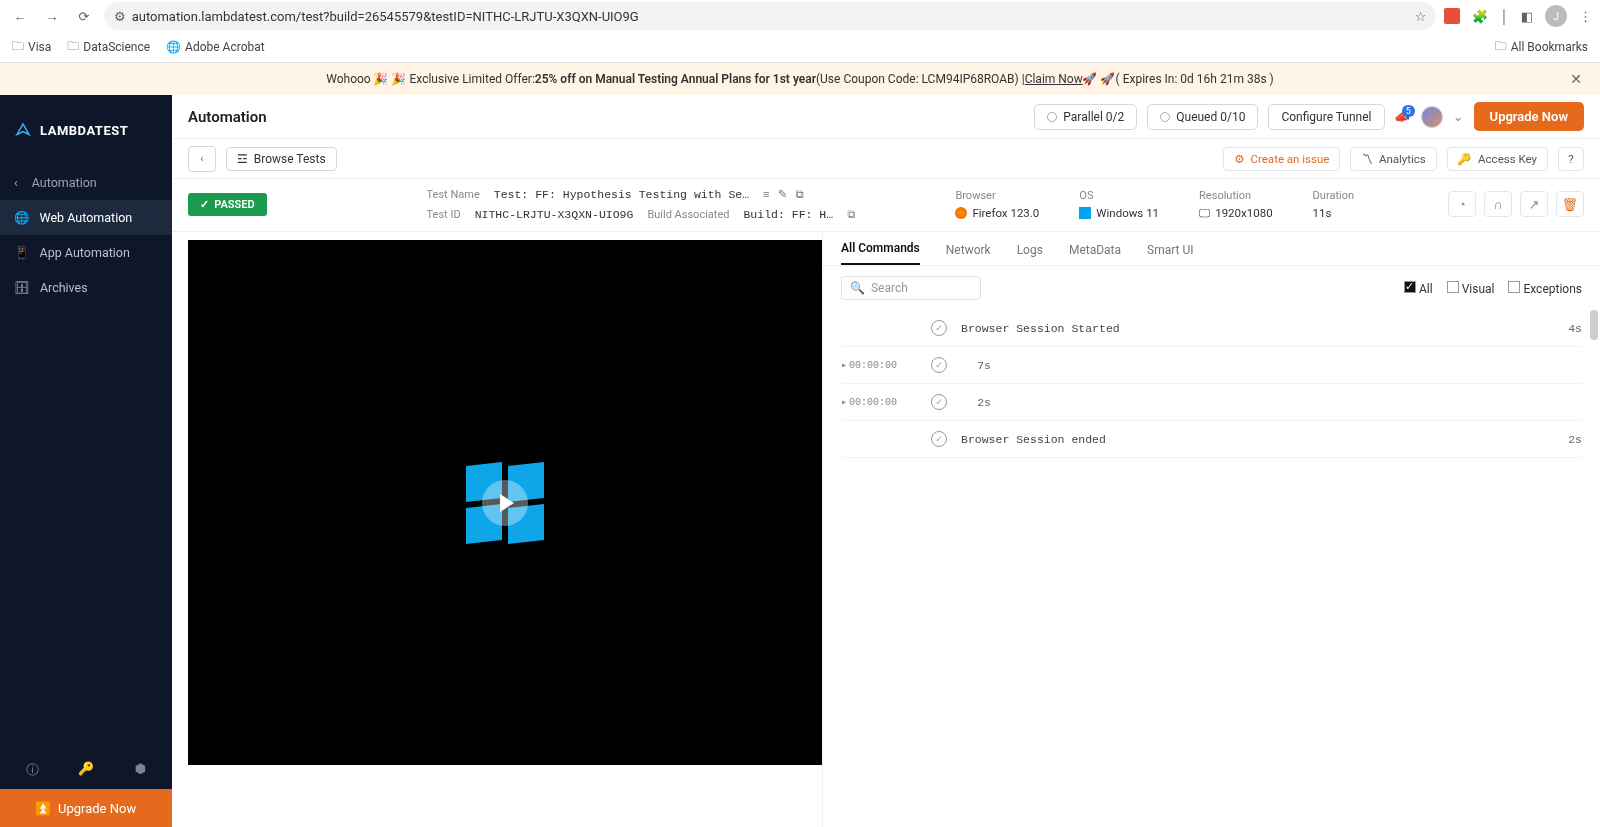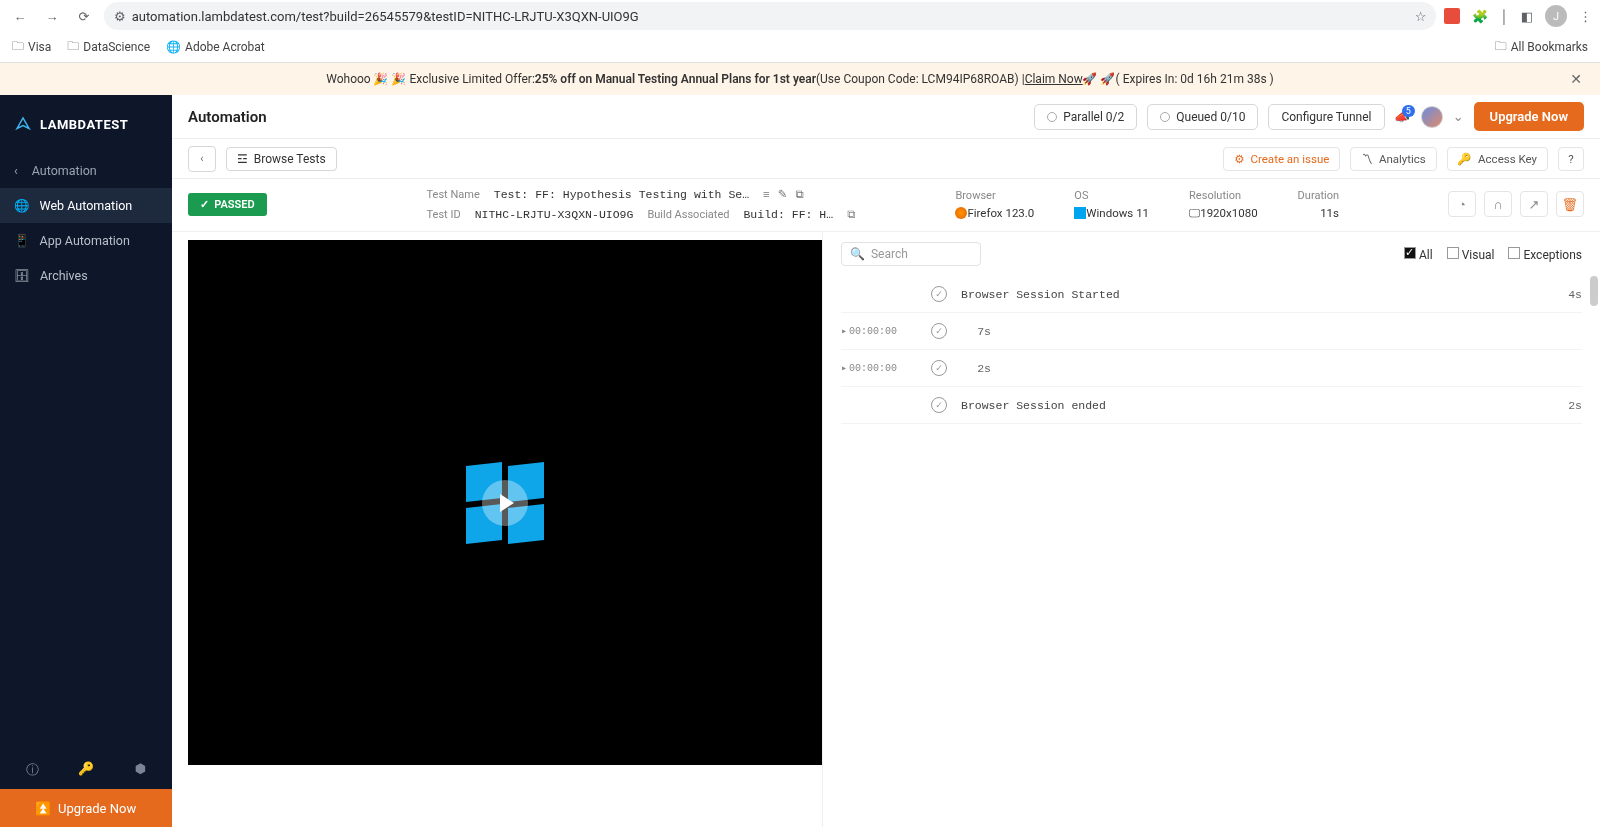--- a/index.html
+++ b/index.html
@@ -20,21 +20,21 @@
 
 
 .promo-banner { background: #fef4e8; height: 32px; display: flex; align-items: center; justify-content: center; font-size: 12px; color: #333; position: relative; }
 .promo-bold { font-weight: 600; }
 .promo-close { position: absolute; right: 18px; cursor: pointer; font-size: 14px; color: #666; }
 .promo-link { text-decoration: underline; cursor: pointer; }
 
 
 .app { display: flex; height: calc(827px - 32px - 30px - 32px); }
 .sidebar { width: 172px; background: #0e1729; color: #b8bfc9; display: flex; flex-direction: column; }
-.logo-row { display: flex; align-items: center; gap: 8px; padding: 20px 14px; }
+.logo-row { display: flex; align-items: center; gap: 8px; padding: 26px 14px; }
 .logo-mark { width: 18px; height: 18px; }
 .logo-text { font-weight: 700; font-size: 13px; color: #fff; letter-spacing: 0.5px; }
 .sidebar-item { display: flex; align-items: center; gap: 10px; padding: 10px 14px; font-size: 12.5px; cursor: pointer; }
 .sidebar-item.parent { color: #9aa3af; }
 .sidebar-item.active { background: #1d293d; color: #fff; }
 .sidebar-item .chev { margin-right: 4px; }
 .sidebar-spacer { flex: 1; }
 .sidebar-bottom-icons { display: flex; justify-content: space-around; padding: 10px 6px; color: #7a8498; }
 .sidebar-upgrade { background: #e56a1d; color: #fff; text-align: center; padding: 12px 0; font-size: 13px; cursor: pointer; display: flex; align-items: center; justify-content: center; gap: 6px; }
 
@@ -64,21 +64,21 @@
 .meta-strip { display: flex; align-items: center; padding: 8px 16px 10px 16px; gap: 0; border-bottom: 1px solid #efefef; }
 .passed-badge { background: #1a9b4f; color: #fff; padding: 5px 12px; border-radius: 3px; font-size: 11px; font-weight: 600; display: flex; align-items: center; gap: 5px; margin-right: 160px; }
 .meta-col { display: flex; flex-direction: column; gap: 6px; font-size: 11.5px; color: #555; margin-right: 40px; }
 .meta-label { color: #888; font-size: 11px; }
 .meta-row-inline { display: flex; align-items: center; gap: 14px; }
 .mono { font-family: "Courier New", monospace; font-size: 11.5px; color: #333; }
 .icon-row { display: flex; gap: 8px; color: #777; }
 .browser-meta { display: flex; gap: 40px; margin-left: 60px; }
 .bmeta { display: flex; flex-direction: column; gap: 4px; font-size: 11.5px; }
 .bmeta-label { color: #888; font-size: 11px; }
-.bmeta-val { display: flex; align-items: center; color: #333; justify-content: flex-end; }
+.bmeta-val { display: flex; align-items: center; gap: 5px; color: #333; }
 .ff-dot { width: 12px; height: 12px; background: radial-gradient(#ff9500,#e66000); border-radius: 50%; }
 .win-dot { width: 12px; height: 12px; background: #00a4ef; display: inline-block; }
 .meta-actions { margin-left: auto; display: flex; gap: 8px; color: #888; }
 .meta-action-btn { width: 28px; height: 26px; border: 1px solid #e5e5e5; border-radius: 4px; display: flex; align-items: center; justify-content: center; cursor: pointer; font-size: 13px; }
 .meta-action-btn.del { color: #e56a1d; }
 
 
 .lower { flex: 1; display: flex; }
 .video-pane { width: 650px; padding: 8px 0 16px 16px; }
 .video { width: 100%; height: 525px; background: #000; position: relative; display: flex; align-items: center; justify-content: center; }
@@ -324,20 +324,27 @@
                 <div class="win-q bl"></div>
                 <div class="win-q br"></div>
             </div>
             <div class="play-circle">
                 <div class="play-tri"></div>
               </div>
           </div>
         </div>
 
         <div class="commands-pane">
+          <div class="tabs">
+            <div class="tab active"><span>All Commands</span></div>
+            <div class="tab"><span>Network</span></div>
+            <div class="tab"><span>Logs</span></div>
+            <div class="tab"><span>MetaData</span></div>
+            <div class="tab"><span>Smart UI</span></div>
+          </div>
           <div class="cmd-toolbar">
             <div class="search-box">
               <span>🔍</span>
               <span>Search</span>
             </div>
             <div class="cmd-filters">
               <label><span class="chk checked"></span> <span>All</span></label>
               <label><span class="chk"></span> <span>Visual</span></label>
               <label><span class="chk"></span> <span>Exceptions</span></label>
             </div>

